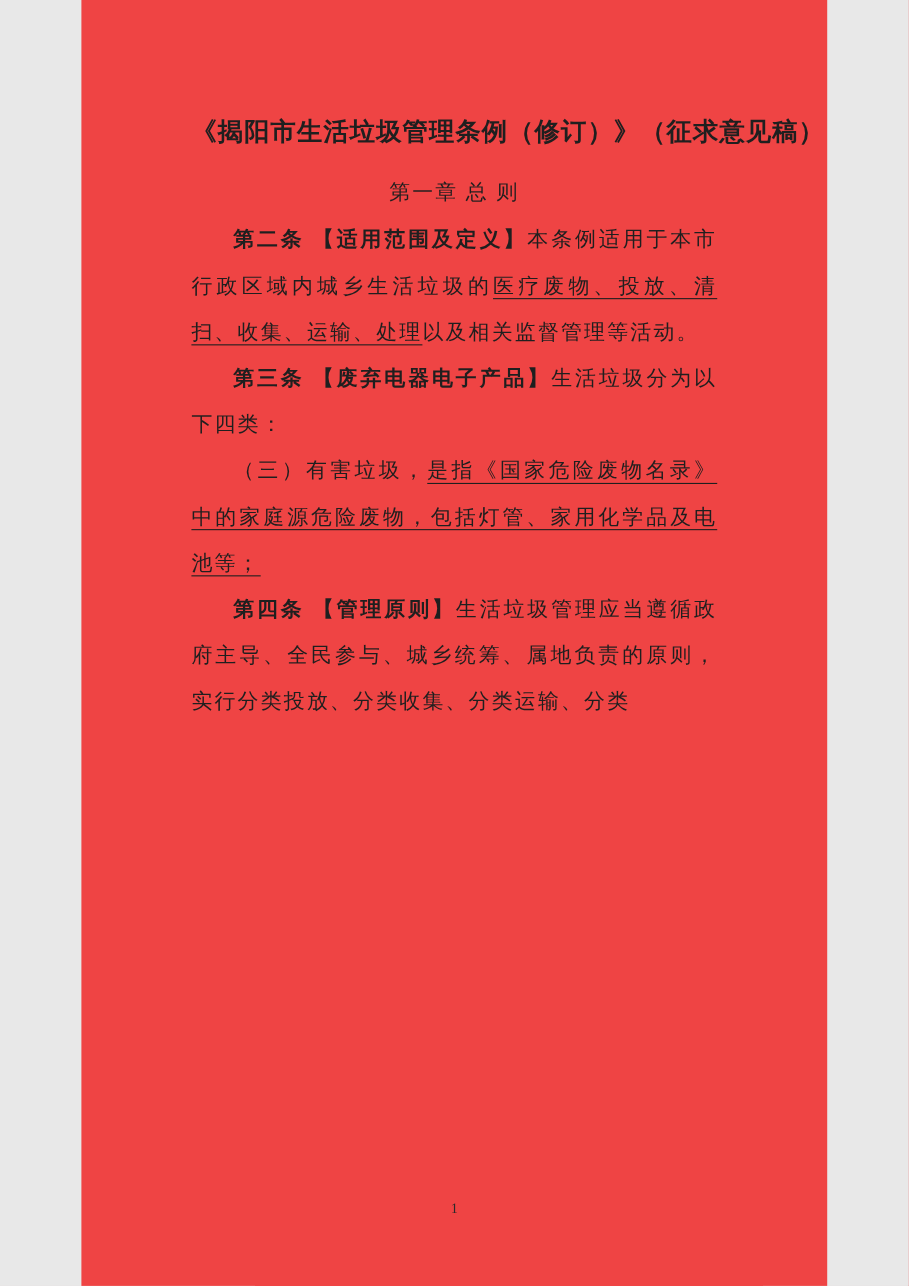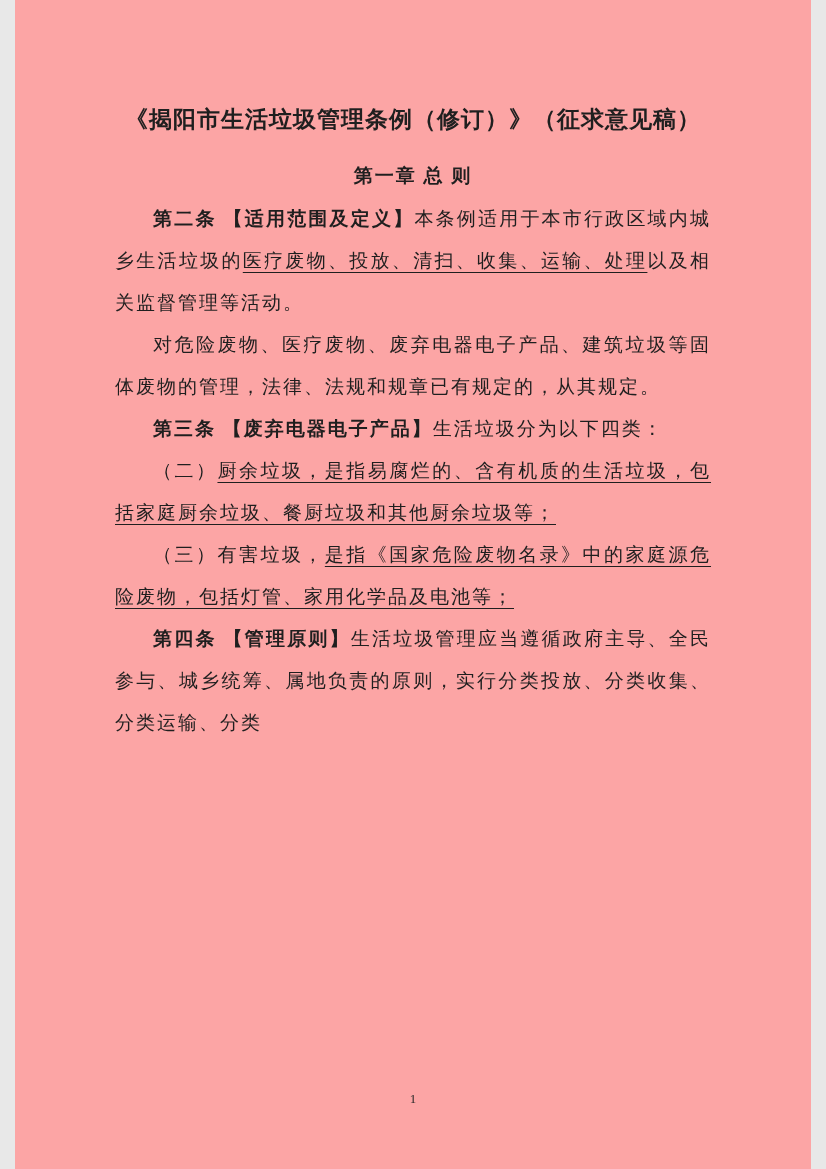--- a/index.html
+++ b/index.html
@@ -2,45 +2,45 @@
 <html><head>
 <meta charset="utf-8">
 <style>
   html, body {
     margin: 0;
     padding: 0;
     background: #e8e8e8;
   }
   .page {
     position: relative;
-    width: 796px;
+    width: 678px;
     height: 1169px;
     margin: 0 auto;
-    background: #fca5a5;
+    background: #ef4444;
     overflow: hidden;
     font-family: "Liberation Serif", "DejaVu Serif", serif;
     color: #1f1f1f;
   }
   .content {
     padding: 103px 100px 0 100px;
   }
   .doc-title {
     margin: 0;
     font-size: 23px;
     line-height: 33px;
     font-weight: bold;
     text-align: center;
     letter-spacing: 1px;
     white-space: nowrap;
   }
   .chapter-heading {
     margin: 27px 0 0 0;
     font-size: 19px;
     line-height: 26px;
-    font-weight: bold;
+    font-weight: normal;
     text-align: center;
     letter-spacing: 2px;
   }
   .body-text {
     margin-top: 9px;
     font-size: 19px;
     line-height: 42px;
     letter-spacing: 2px;
     text-align: justify;
   }
@@ -76,26 +76,24 @@
     <h1 class="doc-title">《揭阳市生活垃圾管理条例（修订）》（征求意见稿）</h1>
 
     <h2 class="chapter-heading">第一章 总 则</h2>
 
     <div class="body-text">
 
 
       <p><span class="b">第二条 【适用范围及定义】</span><span>本条例适用于本市行政区域内城乡生活垃圾的</span><span class="u">医疗废物、投放、清扫、收集、运输、处理</span><span>以及相关监督管理等活动。</span></p>
 
 
-      <p><span>对危险废物、医疗废物、废弃电器电子产品、建筑垃圾等固体废物的管理，法律、法规和规章已有规定的，从其规定。</span></p>
 
       <p><span class="b">第三条 【废弃电器电子产品】</span><span>生活垃圾分为以下四类：</span></p>
 
 
-      <p><span>（二）</span><span class="u">厨余垃圾，是指易腐烂的、含有机质的生活垃圾，包括家庭厨余垃圾、餐厨垃圾和其他厨余垃圾等；</span></p>
 
       <p><span>（三）有害垃圾，</span><span class="u">是指《国家危险废物名录》中的家庭源危险废物，包括灯管、家用化学品及电池等；</span></p>
 
 
       <p><span class="b">第四条 【管理原则】</span><span>生活垃圾管理应当遵循政府主导、全民参与、城乡统筹、属地负责的原则，实行分类投放、分类收集、分类运输、分类</span></p>
 
     </div>
   </div>
 
   <div class="page-number">1</div>

